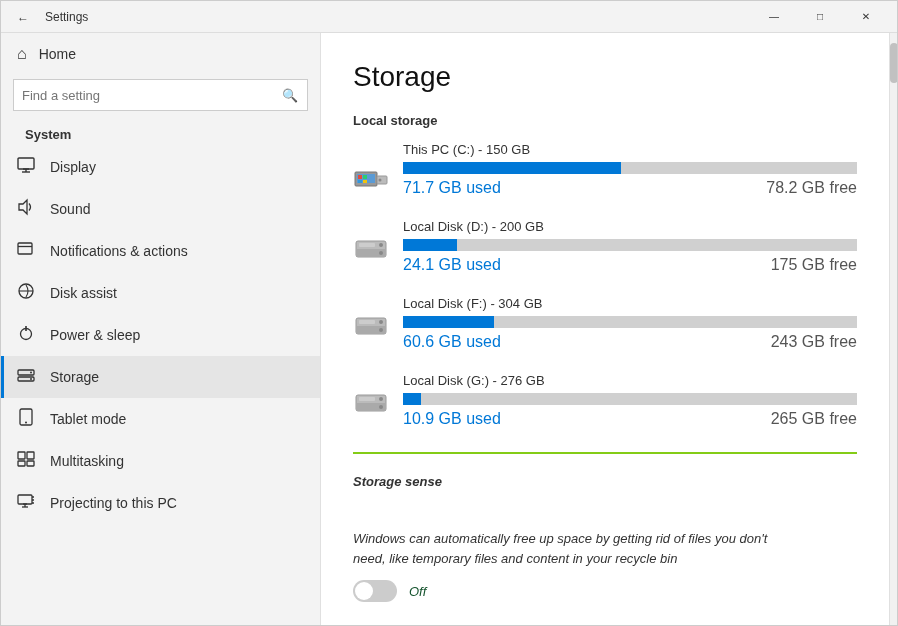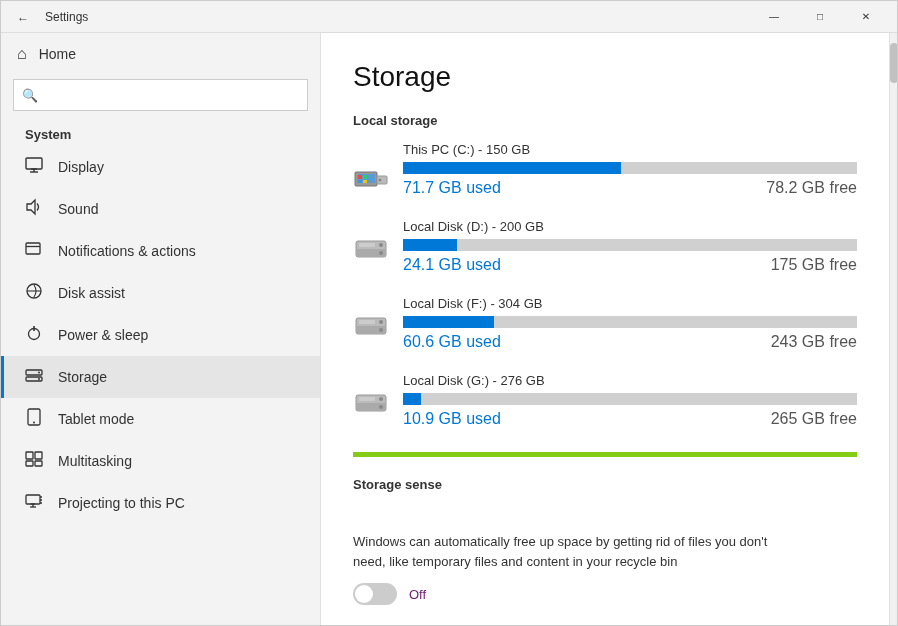--- a/index.html
+++ b/index.html
@@ -108,21 +108,21 @@
     .sidebar-section-title {
       padding: 8px 16px 4px 16px;
       font-size: 13px;
       font-weight: 600;
       color: #333;
       margin-left: 8px;
     }
     .sidebar-item {
       display: flex;
       align-items: center;
-      padding: 10px 20px;
+      padding: 10px 12px;
       cursor: pointer;
       color: #333;
       font-size: 14px;
       border-left: 3px solid transparent;
     }
     .sidebar-item.active {
       background: #e5e5e5;
       border-left: 3px solid #0078d7;
     }
     .sidebar-item .icon {
@@ -189,22 +189,23 @@
       font-size: 16px;
     }
     .disk-used {
       color: #0078d7;
     }
     .disk-free {
       color: #555;
     }
     .storage-sense-section {
       margin-top: 24px;
-      border-top: 5px solid #84cc16;
+      border-top: 2px solid #84cc16;
       padding-top: 20px;
+      font-style: italic;
     }
     .storage-sense-desc {
       font-size: 13px;
       color: #333;
       line-height: 1.5;
       margin-bottom: 12px;
       max-width: 420px;
       margin-top: 40px;
     }
     .toggle-row {
@@ -225,21 +226,21 @@
       height: 18px;
       background: white;
       border-radius: 50%;
       position: absolute;
       top: 2px;
       left: 2px;
       transition: left 0.2s;
     }
     .toggle-label {
       font-size: 13px;
-      color: #701a75;
+      color: #14532d;
     }
     
     .main::-webkit-scrollbar { width: 8px; }
     .main::-webkit-scrollbar-track { background: #f1f1f1; }
     .main::-webkit-scrollbar-thumb { background: #c1c1c1; }
   </style>
 </head>
 <body>
 
 <div class="window">
@@ -255,20 +256,21 @@
   </div>
 
   <div class="content">
 
     <div class="sidebar">
       <div class="sidebar-home">
         <span class="icon">⌂</span>
         <span>Home</span>
       </div>
       <div class="search-box">
+        <input type="text" placeholder="Find a setting" style="">
         <span class="search-icon">🔍</span>
       </div>
       <div class="sidebar-section-title">System</div>
 
       <div class="sidebar-item">
         <span class="icon">
           <svg width="18" height="18" viewBox="0 0 18 18" fill="none">
               <rect x="1" y="2" width="16" height="11" rx="1" stroke="#333" stroke-width="1.4" fill="none"></rect>
               <line x1="6" y1="13" x2="12" y2="13" stroke="#333" stroke-width="1.4"></line>
               <line x1="9" y1="13" x2="9" y2="16" stroke="#333" stroke-width="1.4"></line>

